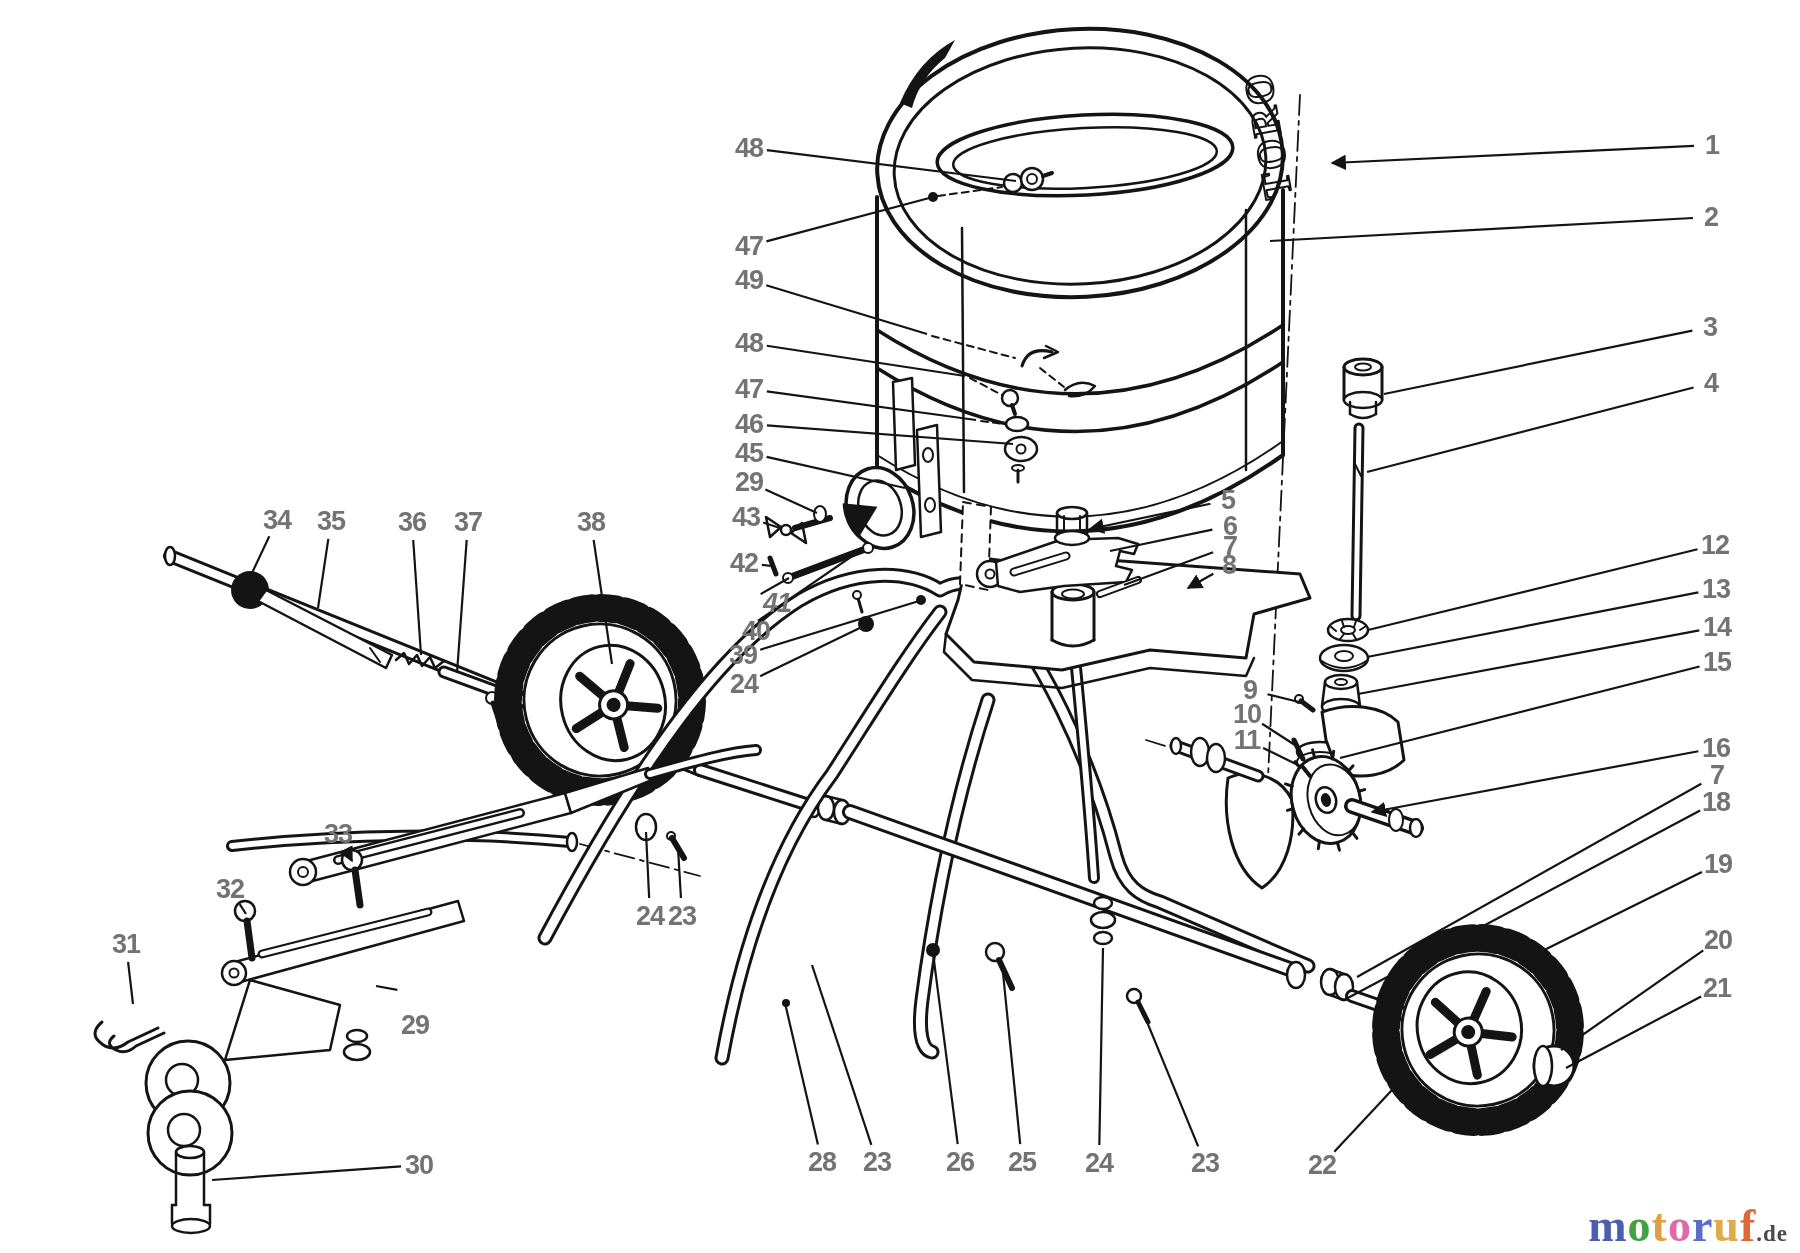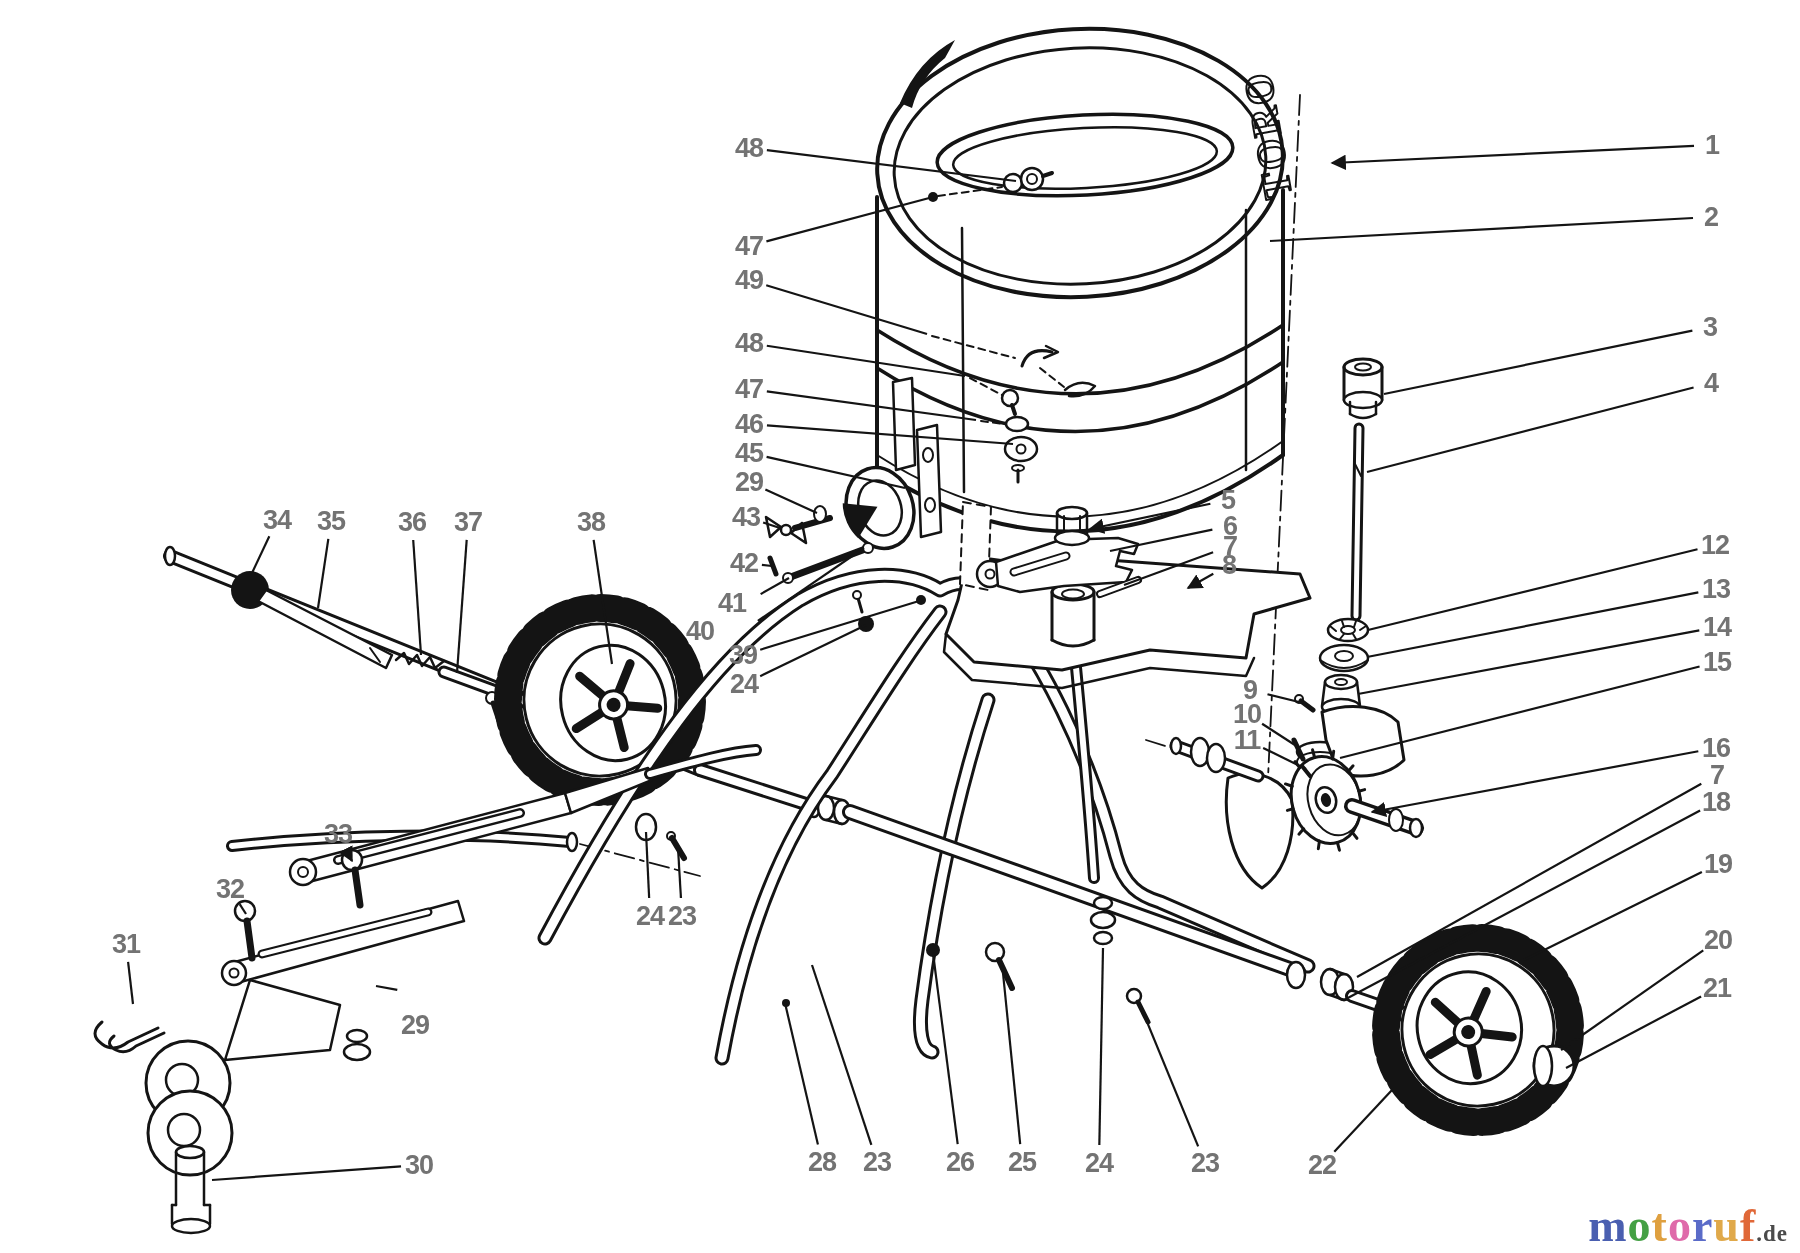--- a/index.html
+++ b/index.html
@@ -424,22 +424,22 @@
       <span class="callout" style="left: 749px; top: 148px;">48</span>
       <span class="callout" style="left: 749px; top: 246px;">47</span>
       <span class="callout" style="left: 749px; top: 280px;">49</span>
       <span class="callout" style="left: 749px; top: 343px;">48</span>
       <span class="callout" style="left: 749px; top: 389px;">47</span>
       <span class="callout" style="left: 749px; top: 424px;">46</span>
       <span class="callout" style="left: 749px; top: 453px;">45</span>
       <span class="callout" style="left: 749px; top: 482px;">29</span>
       <span class="callout" style="left: 746px; top: 517px;">43</span>
       <span class="callout" style="left: 744px; top: 563px;">42</span>
-      <span class="callout" style="left: 732px; top: 603px;">41</span>
-      <span class="callout" style="left: 700px; top: 631px;">40</span>
+      <span class="callout" style="left: 777px; top: 603px; font-style: italic;">41</span>
+      <span class="callout" style="left: 756px; top: 631px;">40</span>
       <span class="callout" style="left: 743px; top: 655px;">39</span>
       <span class="callout" style="left: 744px; top: 684px;">24</span>
       <span class="callout" style="left: 277px; top: 520px;">34</span>
       <span class="callout" style="left: 331px; top: 521px;">35</span>
       <span class="callout" style="left: 412px; top: 522px;">36</span>
       <span class="callout" style="left: 468px; top: 522px;">37</span>
       <span class="callout" style="left: 591px; top: 522px;">38</span>
       <span class="callout" style="left: 338px; top: 834px;">33</span>
       <span class="callout" style="left: 230px; top: 889px;">32</span>
       <span class="callout" style="left: 126px; top: 944px;">31</span>

